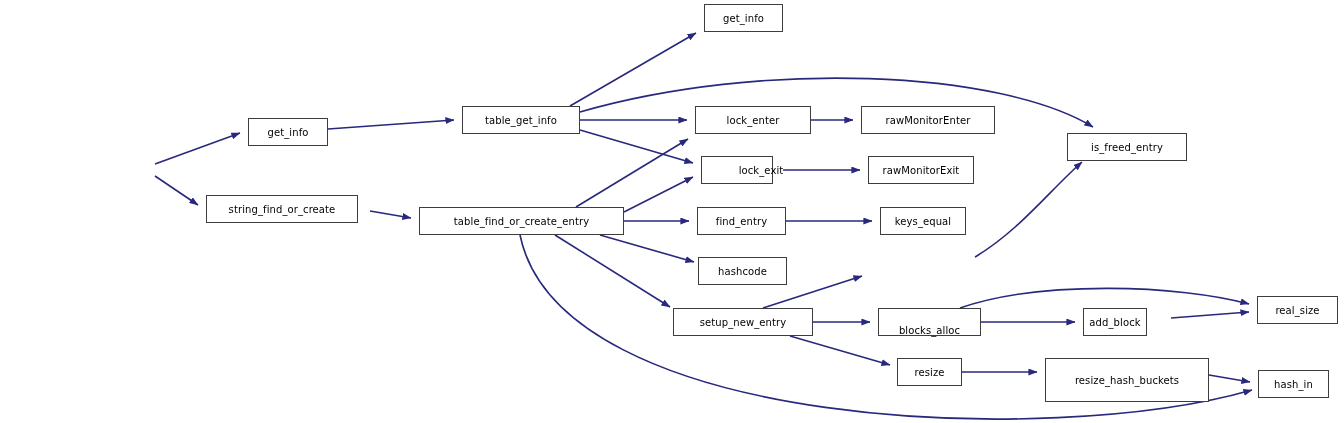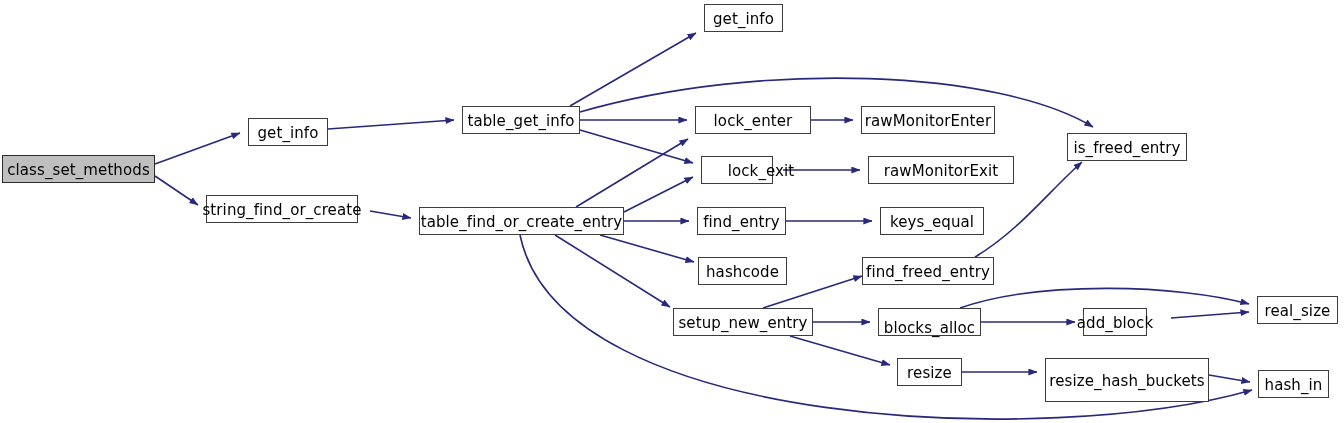--- a/index.html
+++ b/index.html
@@ -34,21 +34,21 @@
   .node {
     position: absolute;
     box-sizing: border-box;
     border: 1px solid #3d3d3d;
     background: #ffffff;
     display: flex;
     align-items: center;
     justify-content: center;
     white-space: nowrap;
     color: #000000;
-    font-size: 15px;
+    font-size: 10px;
     line-height: 1;
     letter-spacing: 0.1px;
   }
   .node.root {
     background: #bfbfbf;
     border: 1px solid #2b2b2b;
   }
   .node-label {
     display: block;
     padding: 0 2px;
@@ -90,23 +90,20 @@
         <path d="M975,257 C1020,230 1050,190 1082,162" marker-end="url(#arrowhead)"></path>
         <path d="M981,322 L1075,322" marker-end="url(#arrowhead)"></path>
         <path d="M960,308 C1040,280 1180,285 1249,304" marker-end="url(#arrowhead)"></path>
         <path d="M1171,318 L1249,312" marker-end="url(#arrowhead)"></path>
         <path d="M962,372 L1037,372" marker-end="url(#arrowhead)"></path>
         <path d="M1209,375 L1250,382" marker-end="url(#arrowhead)"></path>
       </g>
   </svg>
 
   <div id="node-layer">
-      <div class="node root" style="left: 2px; top: 155px; width: 153px; height: 28px;">
-        <span class="node-label">class_set_methods</span>
-      </div>
       <div class="node" style="left: 248px; top: 118px; width: 80px; height: 28px;">
         <span class="node-label">get_info</span>
       </div>
       <div class="node" style="left: 206px; top: 195px; width: 152px; height: 28px;">
         <span class="node-label">string_find_or_create</span>
       </div>
       <div class="node" style="left: 462px; top: 106px; width: 118px; height: 28px;">
         <span class="node-label">table_get_info</span>
       </div>
       <div class="node" style="left: 419px; top: 207px; width: 205px; height: 28px;">
@@ -126,28 +123,25 @@
       </div>
       <div class="node" style="left: 698px; top: 257px; width: 89px; height: 28px;">
         <span class="node-label">hashcode</span>
       </div>
       <div class="node" style="left: 673px; top: 308px; width: 140px; height: 28px;">
         <span class="node-label">setup_new_entry</span>
       </div>
       <div class="node" style="left: 861px; top: 106px; width: 134px; height: 28px;">
         <span class="node-label">rawMonitorEnter</span>
       </div>
-      <div class="node" style="left: 868px; top: 156px; width: 146px; height: 28px;">
+      <div class="node" style="left: 868px; top: 156px; width: 106px; height: 28px;">
         <span class="node-label">rawMonitorExit</span>
       </div>
-      <div class="node" style="left: 880px; top: 207px; width: 104px; height: 28px;">
+      <div class="node" style="left: 880px; top: 207px; width: 86px; height: 28px;">
         <span class="node-label">keys_equal</span>
-      </div>
-      <div class="node" style="left: 862px; top: 257px; width: 132px; height: 28px;">
-        <span class="node-label">find_freed_entry</span>
       </div>
       <div class="node" style="left: 878px; top: 308px; width: 103px; height: 28px; align-items: flex-end;">
         <span class="node-label">blocks_alloc</span>
       </div>
       <div class="node" style="left: 897px; top: 358px; width: 65px; height: 28px;">
         <span class="node-label">resize</span>
       </div>
       <div class="node" style="left: 1067px; top: 133px; width: 120px; height: 28px;">
         <span class="node-label">is_freed_entry</span>
       </div>

